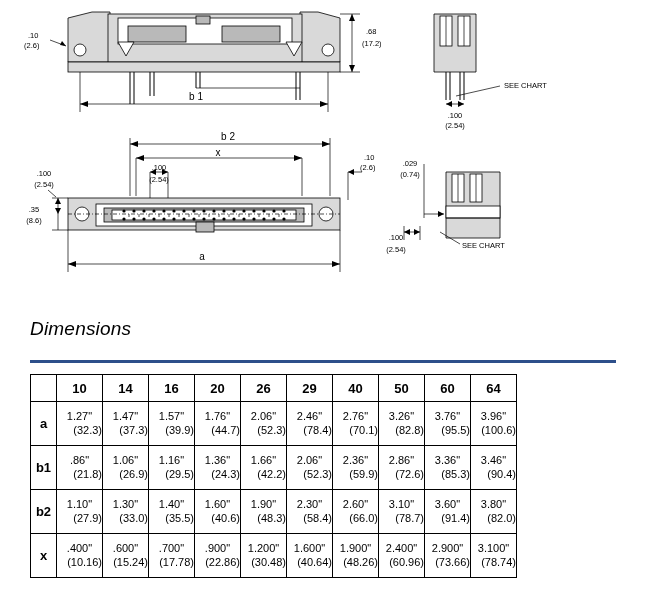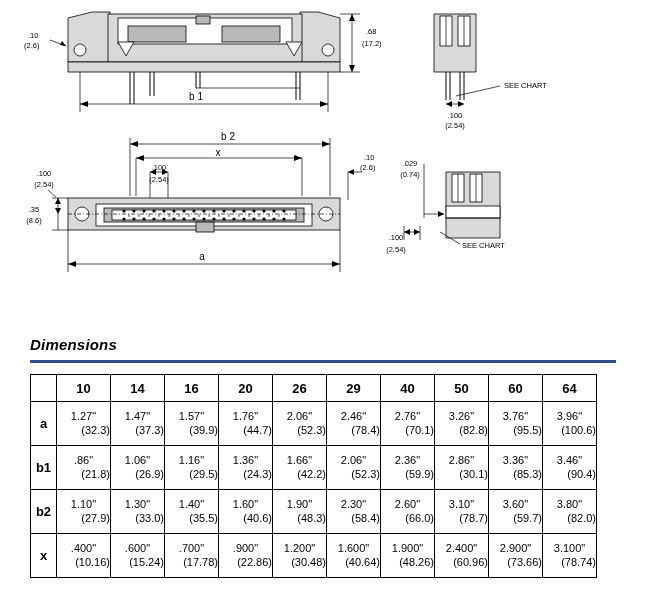--- a/index.html
+++ b/index.html
@@ -18,44 +18,44 @@
   #drawing {
     position: absolute;
     left: 0;
     top: 0;
     width: 646px;
     height: 330px;
   }
   .dim-title {
     position: absolute;
     left: 30px;
-    top: 336px;
-    font-size: 15px;
-    font-weight: bold;
+    top: 318px;
+    font-size: 19px;
+    font-weight: normal;
     font-style: italic;
     font-family: "Liberation Sans", sans-serif;
     letter-spacing: 0.2px;
   }
   .title-rule {
     position: absolute;
     left: 30px;
     top: 360px;
     width: 586px;
     height: 3px;
     background: #2d4f8a;
   }
   #dim-table-wrap {
     position: absolute;
     left: 30px;
     top: 374px;
     width: 586px;
   }
   table.dims {
     border-collapse: collapse;
-    width: 567px;
+    width: 487px;
     table-layout: fixed;
   }
   table.dims th, table.dims td {
     border: 1px solid #000;
     text-align: center;
     vertical-align: middle;
     font-size: 11px;
     font-family: "Liberation Sans", sans-serif;
     padding: 0;
     height: 43px;
@@ -421,21 +421,21 @@
         <td>
             <span class="cellA">2.06"</span>
             <span class="cellB">(52.3)</span>
           </td>
         <td>
             <span class="cellA">2.36"</span>
             <span class="cellB">(59.9)</span>
           </td>
         <td>
             <span class="cellA">2.86"</span>
-            <span class="cellB">(30.1)</span>
+            <span class="cellB">(72.6)</span>
           </td>
         <td>
             <span class="cellA">3.36"</span>
             <span class="cellB">(85.3)</span>
           </td>
         <td>
             <span class="cellA">3.46"</span>
             <span class="cellB">(90.4)</span>
           </td>
       </tr>
@@ -469,21 +469,21 @@
         <td>
             <span class="cellA">2.60"</span>
             <span class="cellB">(66.0)</span>
           </td>
         <td>
             <span class="cellA">3.10"</span>
             <span class="cellB">(78.7)</span>
           </td>
         <td>
             <span class="cellA">3.60"</span>
-            <span class="cellB">(59.7)</span>
+            <span class="cellB">(91.4)</span>
           </td>
         <td>
             <span class="cellA">3.80"</span>
             <span class="cellB">(82.0)</span>
           </td>
       </tr>
 
       <tr>
         <td class="rowlabel">x</td>
         <td>

